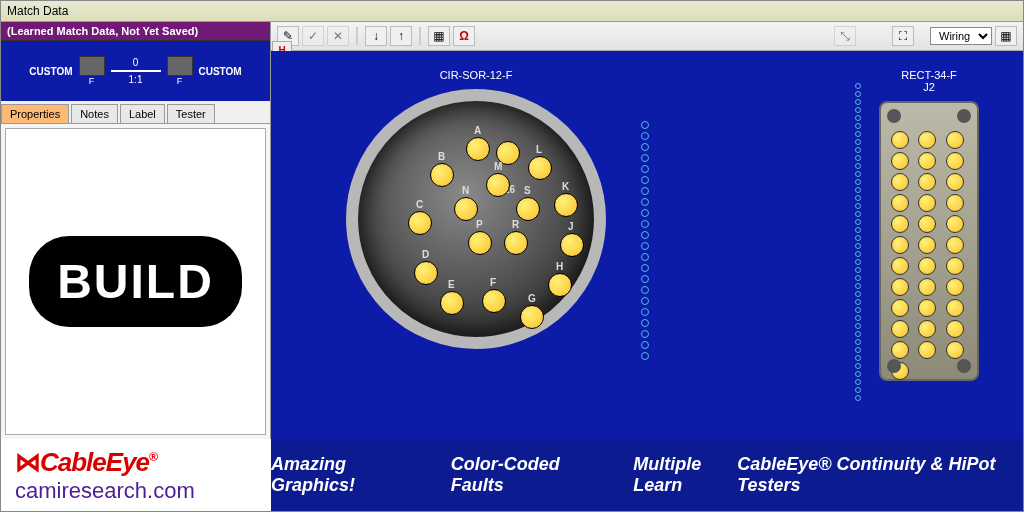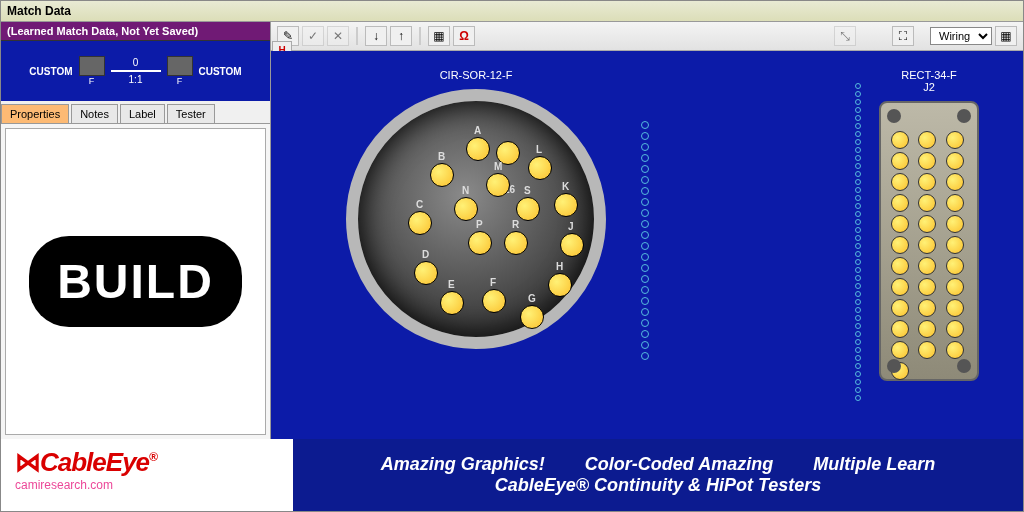--- a/index.html
+++ b/index.html
@@ -1,18 +1,18 @@
 <!DOCTYPE html>
 <html><head>
 <meta charset="utf-8">
 <style>
   * { box-sizing: border-box; margin: 0; padding: 0; }
   body { font-family: Arial, sans-serif; font-size: 11px; width: 1024px; height: 512px; overflow: hidden; background: #fff; }
   .window { width: 100%; height: 100%; display: flex; flex-direction: column; border: 1px solid #888; }
-  .titlebar { background: linear-gradient(#e8ead4, #dcdeb8); padding: 3px 6px; font-weight: bold; font-size: 12px; border-bottom: 1px solid #999; }
+  .titlebar { background: linear-gradient(#e8ead4, #dcdeb8); padding: 3px 6px; font-weight: normal; font-size: 12px; border-bottom: 1px solid #999; }
   .main { flex: 1; display: flex; }
   .left { width: 270px; display: flex; flex-direction: column; border-right: 1px solid #999; background: #f5f5f5; }
   .statusbar { background: #701a75; color: #fff; padding: 3px 6px; border-bottom: 1px solid #333; font-weight: bold; }
   .diagram { background: #0c1ba8; color: #fff; padding: 6px; display: flex; align-items: center; justify-content: center; gap: 6px; position: relative; height: 60px; }
   .diagram .connlabel { font-weight: bold; font-size: 10px; }
   .conn-icon { width: 26px; height: 20px; background: #666; border: 1px solid #333; }
   .diagram .center { text-align: center; font-size: 10px; }
   .diagram .line { width: 50px; height: 2px; background: #fff; margin: 2px auto; }
   .sidebar-icons { position: absolute; right: -24px; top: 0; width: 22px; display: flex; flex-direction: column; gap: 2px; }
   .sidebar-icons div { width: 20px; height: 18px; border: 1px solid #aaa; background: #eee; display:flex; align-items:center; justify-content:center; font-size:10px; color:#c00; font-weight:bold; }
@@ -40,25 +40,25 @@
   .pin { position: absolute; width: 24px; height: 24px; border-radius: 50%; background: radial-gradient(circle at 35% 35%, #fff176, #fbc02d); border: 1px solid #000; }
   .pinlbl { position: absolute; color: #ddd; font-size: 10px; font-weight: bold; }
   .dotcol { position: absolute; left: 370px; top: 70px; display: flex; flex-direction: column; gap: 3px; }
   .dot { width: 8px; height: 8px; border-radius: 50%; border: 1px solid #5bd; }
   .conn2 { position: absolute; right: 34px; top: 18px; width: 120px; text-align: center; color: #fff; font-size: 11px; }
   .rect { width: 100px; height: 280px; margin: 8px auto 0; background: linear-gradient(#bdb9a8,#8e8a78); border-radius: 8px; border: 2px solid #666; position: relative; padding: 28px 10px; display: grid; grid-template-columns: repeat(3, 1fr); grid-auto-rows: 18px; gap: 3px 6px; }
   .rpin { width: 18px; height: 18px; border-radius: 50%; background: radial-gradient(circle at 35% 35%, #fff176, #fbc02d); border: 1px solid #333; }
   .screw { position:absolute; width:14px; height:14px; border-radius:50%; background:#555; }
   .dotcol2 { position: absolute; right: 162px; top: 32px; display: flex; flex-direction: column; gap: 2px; }
   .footer { height: 72px; display: flex; background: #fff; }
-  .logo { width: 292px; padding: 8px 0 0 14px; }
+  .logo { width: 270px; padding: 8px 0 0 14px; }
   .logo .brand { color: #d90000; font-size: 26px; font-weight: bold; font-style: italic; letter-spacing: -1px; }
   .logo .brand .reg { font-size: 12px; vertical-align: super; }
-  .logo .url { color: #ec4899; font-size: 12px; letter-spacing: 0px; }
-  .banner { flex: 1; background: #0c1b90; color: #fff; display: flex; flex-direction: column; align-items: center; justify-content: center; font-size: 18px; font-style: italic; font-weight: bold; }
+  .logo .url { color: #4c1d95; font-size: 22px; letter-spacing: 0px; }
+  .banner { flex: 1; background: #0c1b90; color: #fff; display: flex; flex-direction: row; align-items: center; justify-content: center; font-size: 18px; font-style: italic; font-weight: bold; }
   .banner .row { display: flex; gap: 40px; }
 </style>
 </head>
 <body>
 
 <div class="window">
   <div class="titlebar">Match Data</div>
   <div class="main">
     <div class="left">
       <div class="statusbar">(Learned Match Data, Not Yet Saved)</div>
@@ -276,19 +276,19 @@
   </div>
 
   <div class="footer">
     <div class="logo">
       <div class="brand"><span style="color:#d90000;font-style:normal">⋈</span><span>CableEye</span><span class="reg">®</span></div>
       <div class="url">camiresearch.com</div>
     </div>
     <div class="banner">
       <div class="row">
         <span>Amazing Graphics!</span>
-        <span>Color-Coded Amazing</span>
+        <span>Color-Coded Faults</span>
         <span>Multiple Learn</span>
       </div>
       <div>CableEye® Continuity &amp; HiPot Testers</div>
     </div>
   </div>
 </div>
 
 </body></html>

